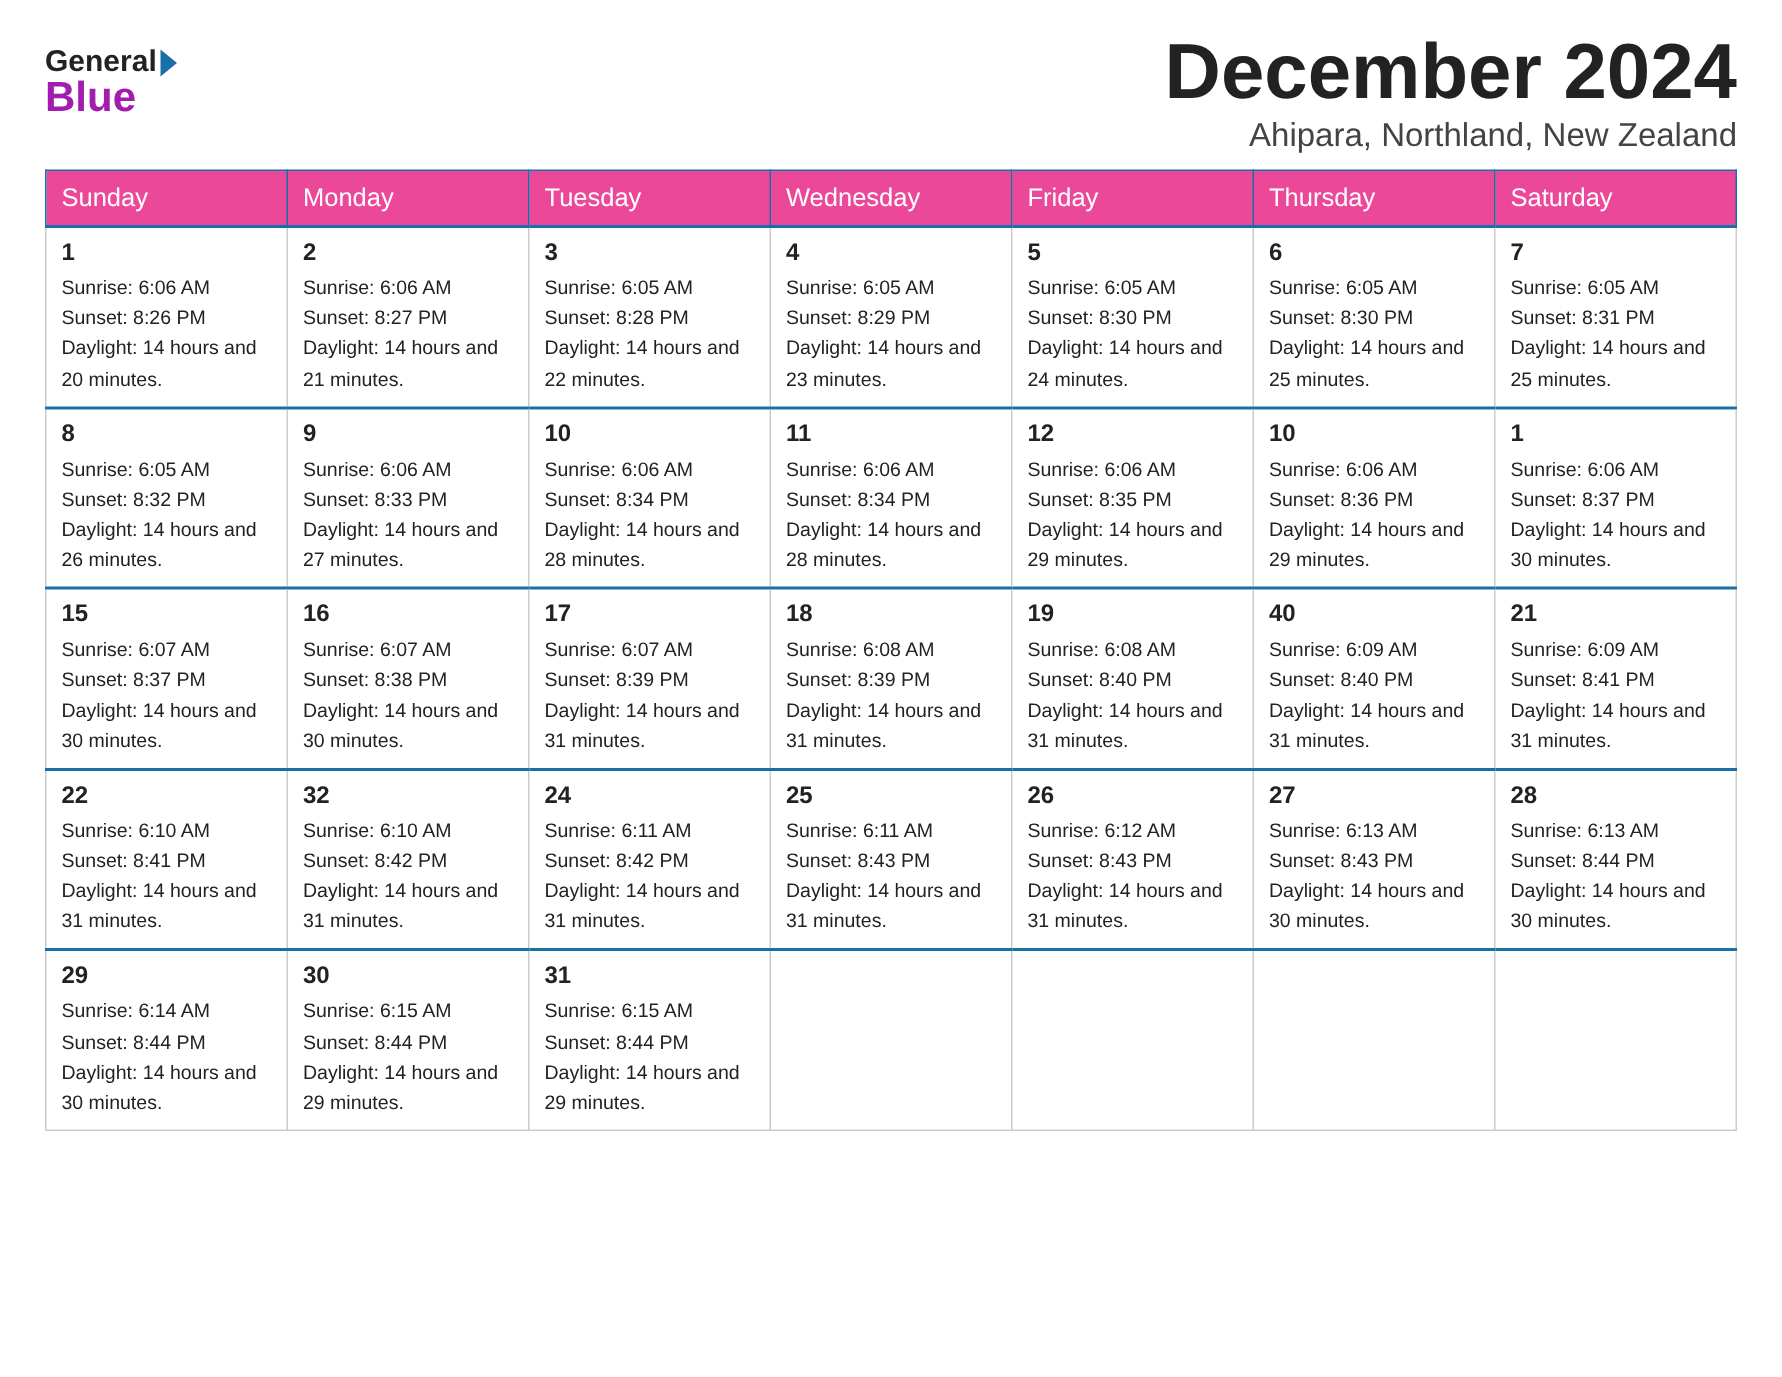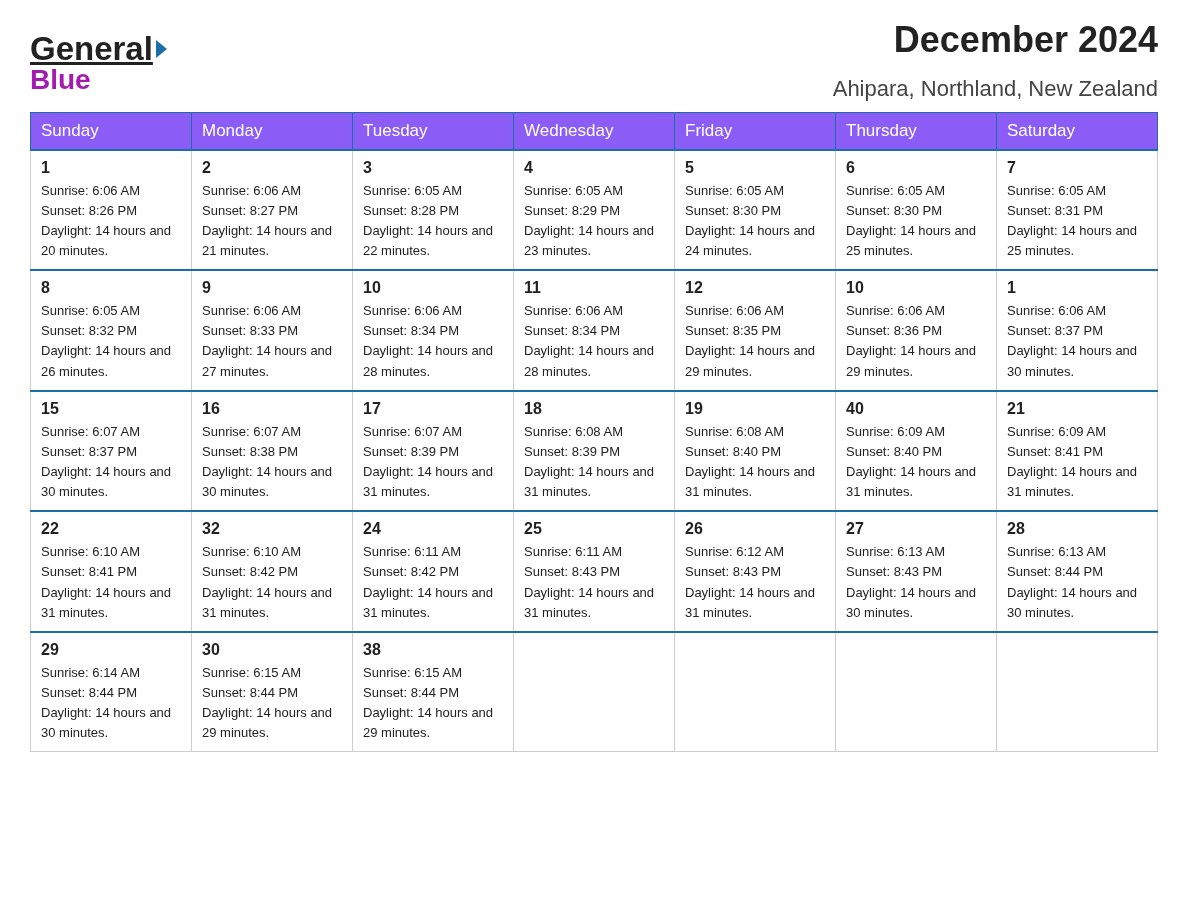--- a/index.html
+++ b/index.html
@@ -19,37 +19,37 @@
     }
     .logo {
       display: flex;
       flex-direction: column;
       align-items: flex-start;
     }
     .title-block {
       text-align: right;
     }
     .month-title {
-      font-size: 36px;
+      font-size: 52px;
       font-weight: bold;
       color: #222;
       line-height: 1.1;
     }
     .location-title {
       font-size: 22px;
       color: #444;
-      margin-top: 16px;
+      margin-top: 0;
     }
     .calendar {
       width: 100%;
       border-collapse: collapse;
       margin-top: 10px;
     }
     .calendar th {
-      background: #8b5cf6;
+      background: #ec4899;
       color: #fff;
       font-size: 17px;
       font-weight: normal;
       padding: 8px 10px;
       text-align: left;
       border: 1px solid #1a6fa8;
     }
     .calendar td {
       vertical-align: top;
       padding: 8px 10px;
@@ -73,21 +73,21 @@
       color: #222;
     }
     .empty { background: #fff; }
   </style>
 </head>
 <body>
 
 <div class="header">
   <div class="logo">
   <div style="display:flex;align-items:center;">
-    <span style="font-size:33px;font-weight:bold;color:#222;text-decoration:underline;">General</span>
+    <span style="font-size:20px;font-weight:bold;color:#222;">General</span>
     <span style="display:inline-block;width:0;height:0;border-left:11px solid #1a6fa8;border-top:9px solid transparent;border-bottom:9px solid transparent;margin-left:3px;"></span>
   </div>
   <div style="font-size:28px;font-weight:bold;color:#a21caf;margin-top:-4px;">Blue</div>
 </div>
   <div class="title-block">
     <div class="month-title">December 2024</div>
     <div class="location-title">Ahipara, Northland, New Zealand</div>
   </div>
 </div>
 
@@ -166,21 +166,21 @@
         <td><span class="day-num">27</span>
 <span class="day-info">Sunrise: 6:13 AM<br>Sunset: 8:43 PM<br>Daylight: 14 hours and 30 minutes.</span></td>
         <td><span class="day-num">28</span>
 <span class="day-info">Sunrise: 6:13 AM<br>Sunset: 8:44 PM<br>Daylight: 14 hours and 30 minutes.</span></td>
       </tr>
       <tr class="week-row">
         <td><span class="day-num">29</span>
 <span class="day-info">Sunrise: 6:14 AM<br>Sunset: 8:44 PM<br>Daylight: 14 hours and 30 minutes.</span></td>
         <td><span class="day-num">30</span>
 <span class="day-info">Sunrise: 6:15 AM<br>Sunset: 8:44 PM<br>Daylight: 14 hours and 29 minutes.</span></td>
-        <td><span class="day-num">38</span>
+        <td><span class="day-num">31</span>
 <span class="day-info">Sunrise: 6:15 AM<br>Sunset: 8:44 PM<br>Daylight: 14 hours and 29 minutes.</span></td>
         <td class="empty"></td>
         <td class="empty"></td>
         <td class="empty"></td>
         <td class="empty"></td>
       </tr>
     </tbody>
 </table>
 
 <style>

